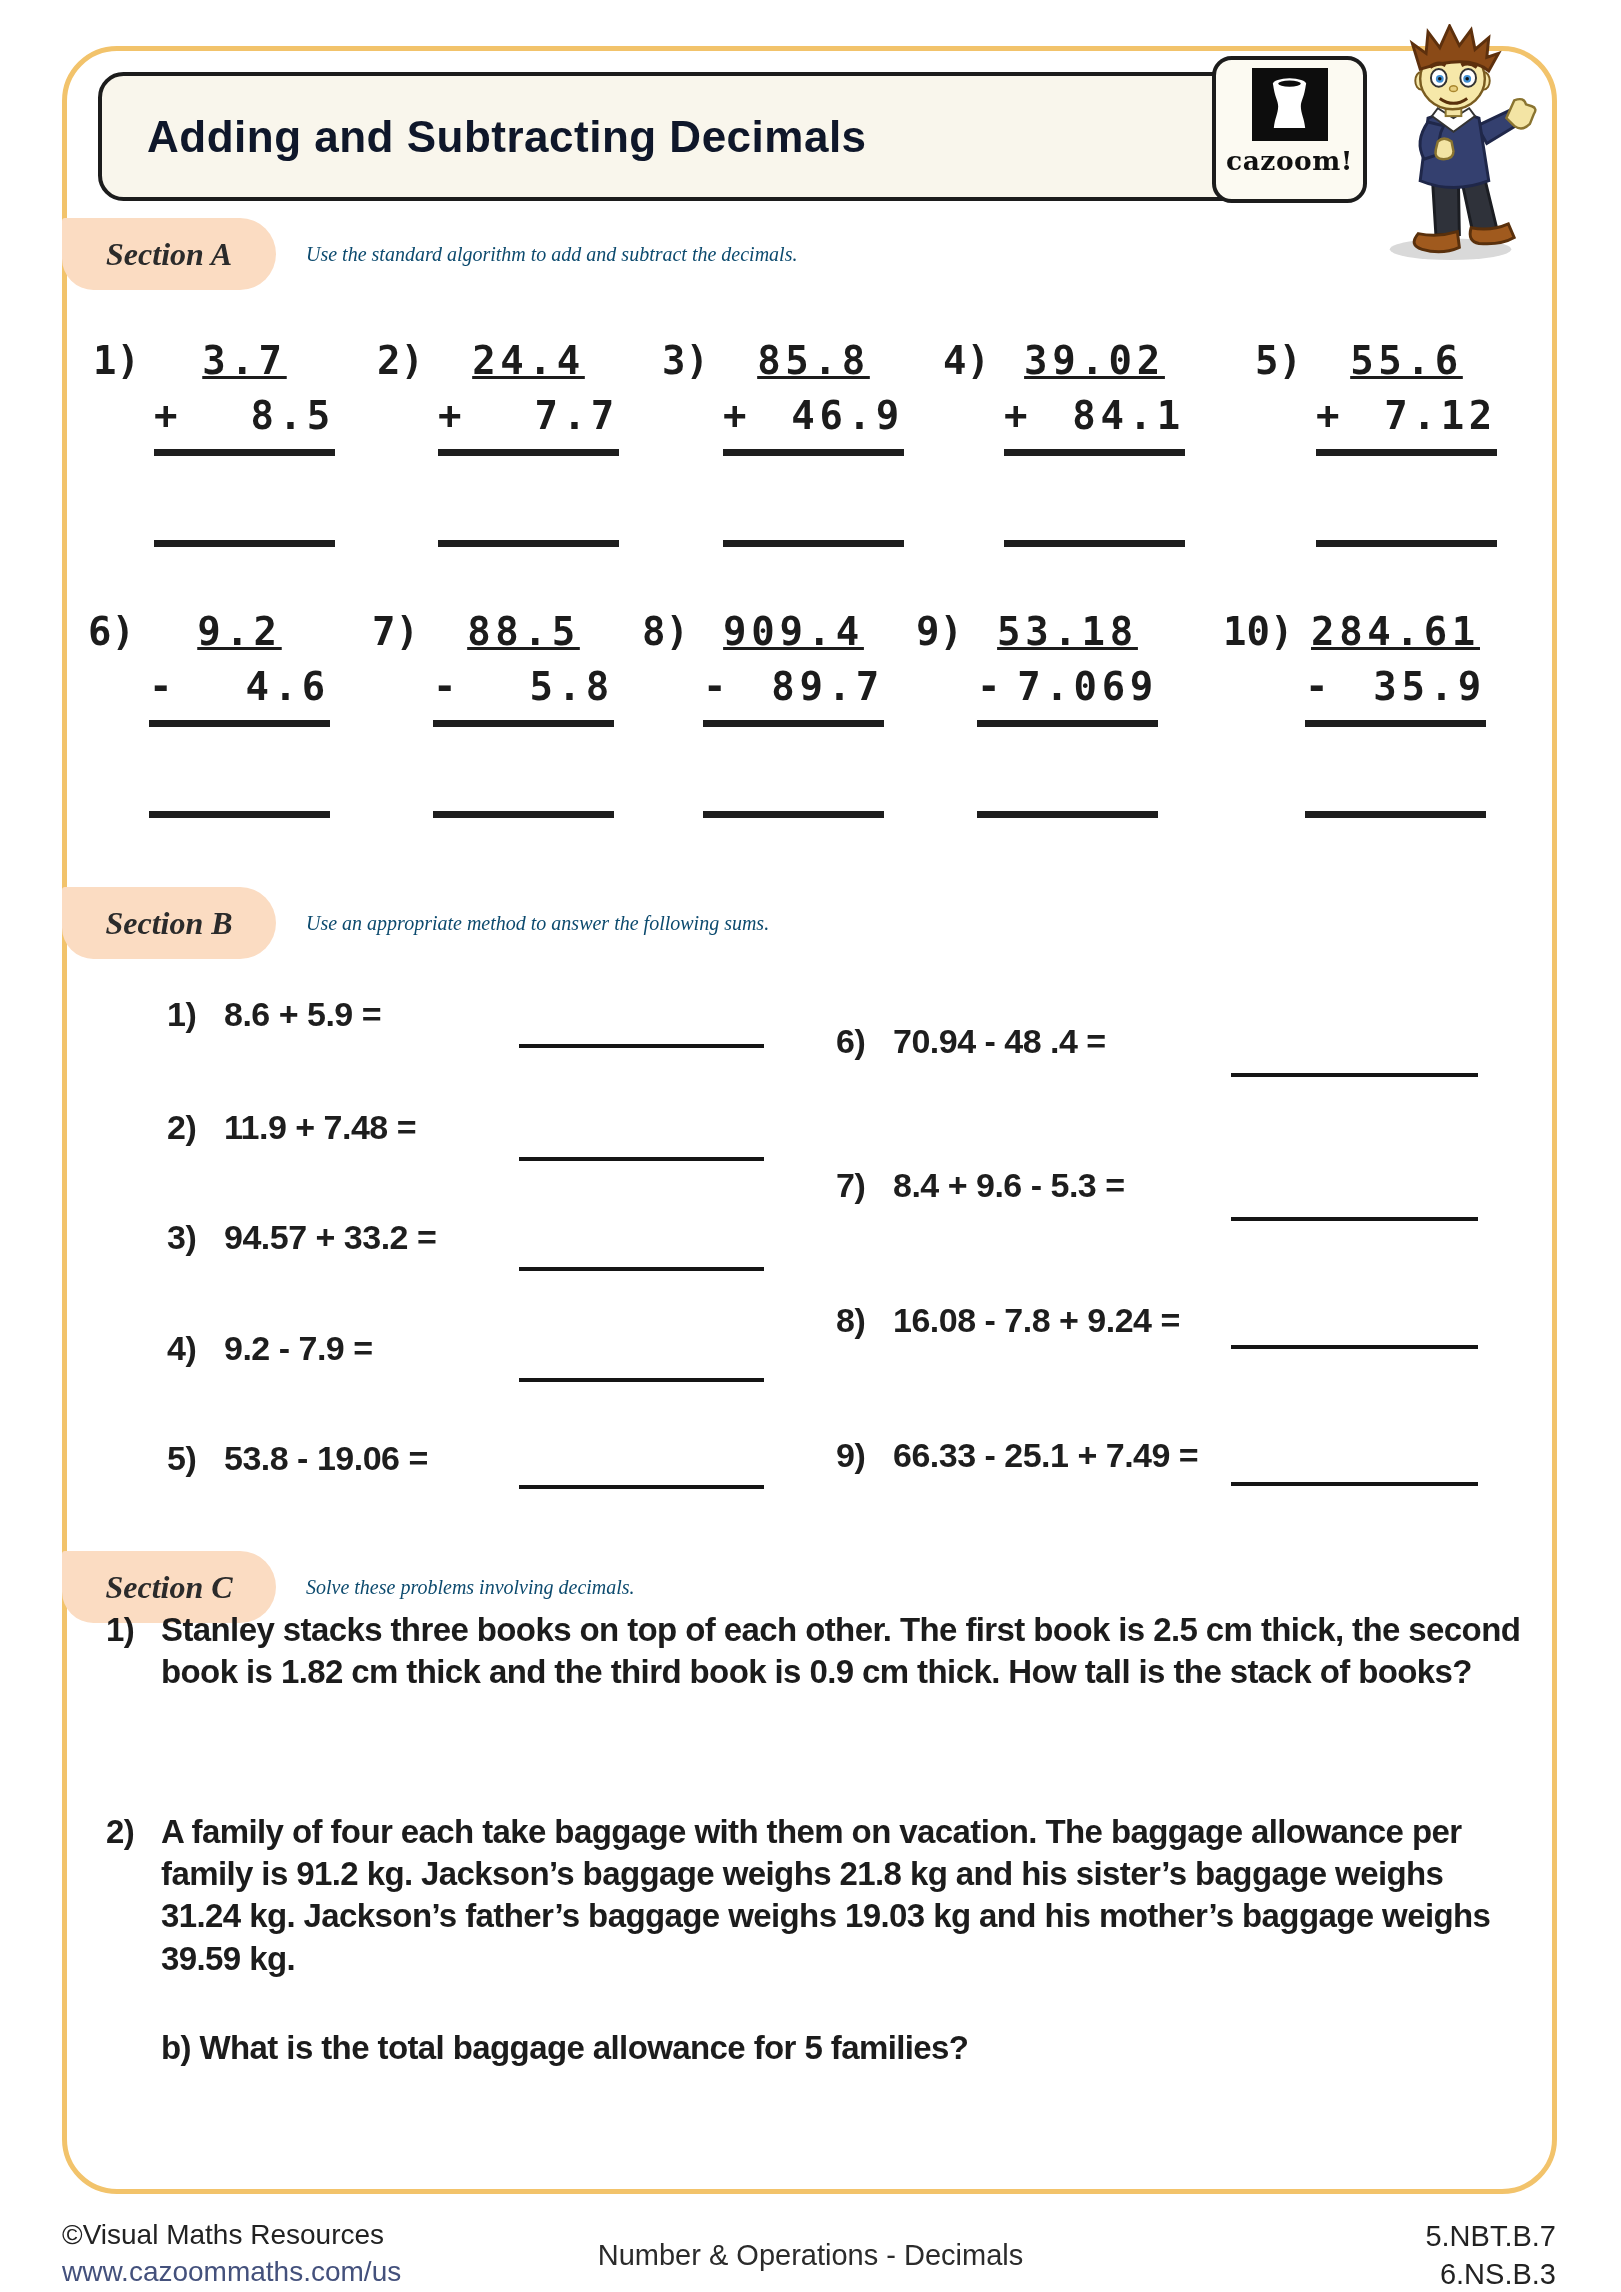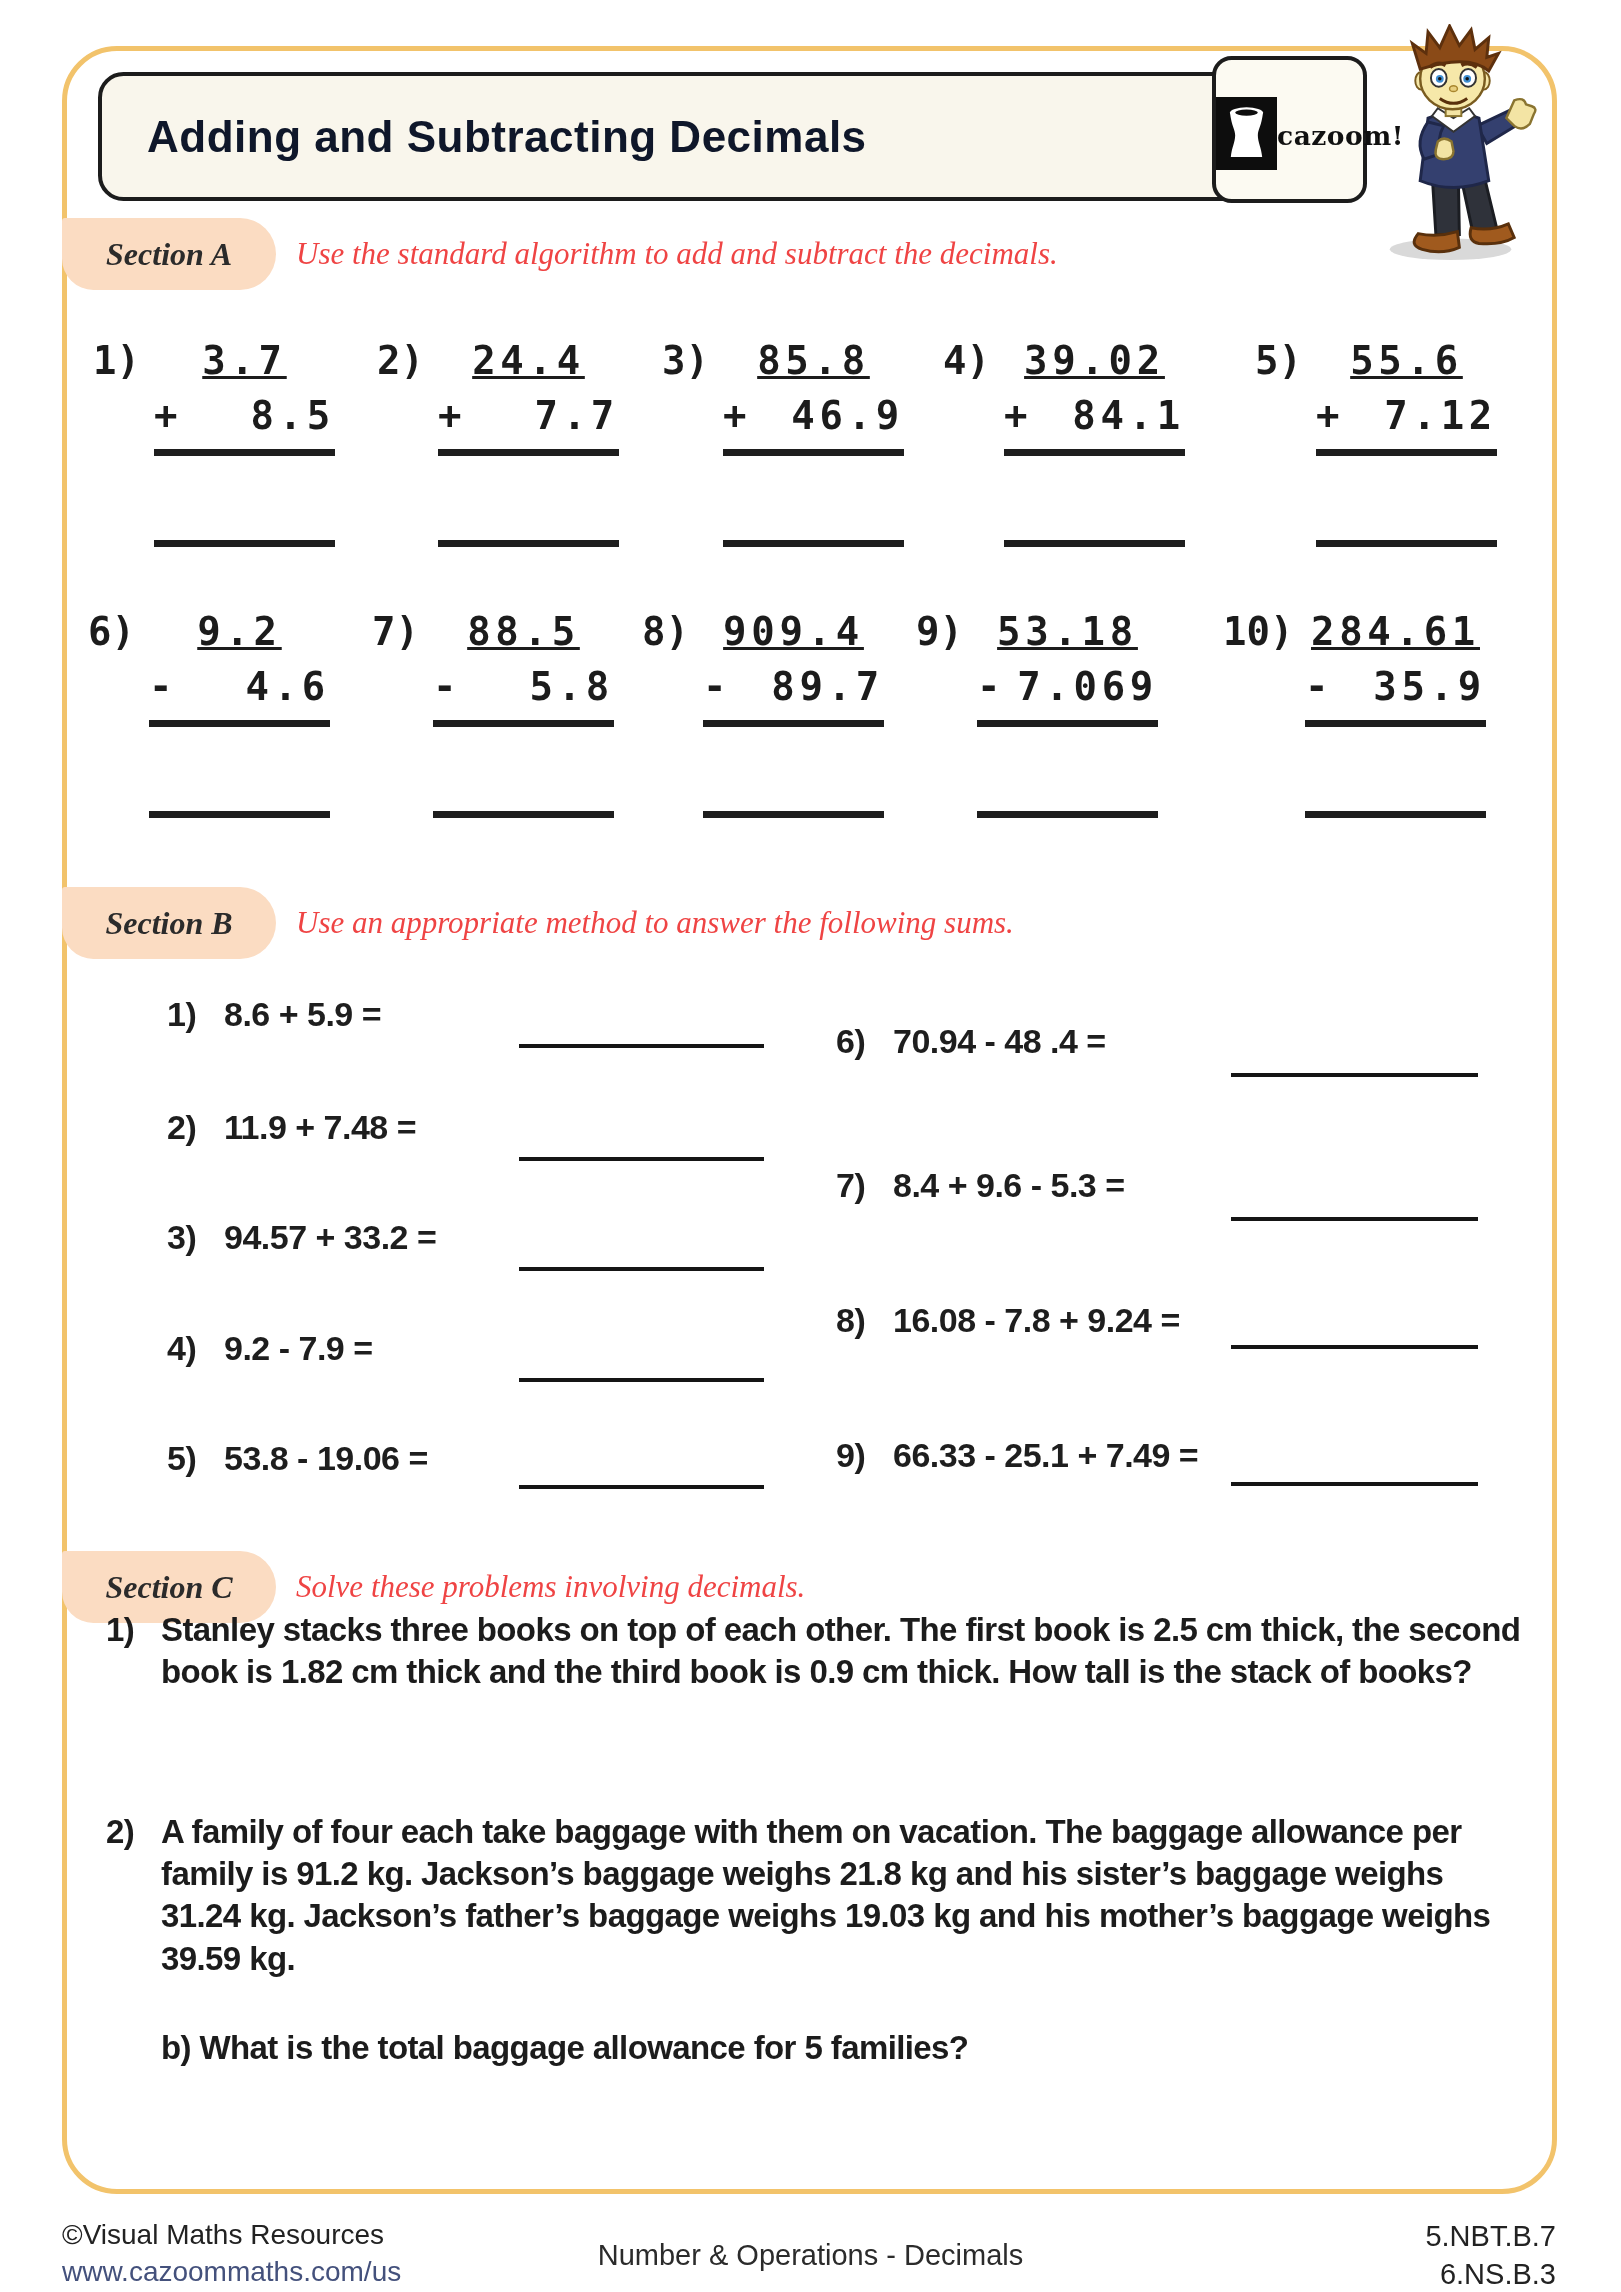--- a/index.html
+++ b/index.html
@@ -15,38 +15,38 @@
   
   .title-box {
     position:absolute; left:98px; top:72px; width:1269px; height:129px;
     background:#F9F6EC; border:4.9px solid #1c1c1c; border-radius:25.5px;
     display:flex; align-items:center; padding-left:45px;
   }
   .title-text { font-size:44px; font-weight:bold; color:#0f172a; letter-spacing:0.5px; }
   .logo-box {
     position:absolute; left:1212px; top:56px; width:155px; height:147px;
     background:#FCFAF2; border:4.9px solid #1c1c1c; border-radius:19.6px;
-    display:flex; align-items:center; justify-content:flex-start;
+    display:flex; flex-direction:column; align-items:center; justify-content:flex-start;
     padding-top:7.8px;
   }
   .logo-square { width:76px; height:73px; background:#0d0d0d; display:flex; align-items:center; justify-content:center; }
   .logo-word { font-family:"DejaVu Serif", serif; font-weight:bold; font-size:26.5px; color:#111; margin-top:3.9px; letter-spacing:0.5px; }
   .mascot { position:absolute; left:1367px; top:23.5px; width:172px; height:240px; z-index:5; }
   
   .sec-head { position:absolute; left:62px; display:flex; align-items:center; }
   .sec-label {
     width:214px; height:72px; background:#FBDCC2;
     border-radius:3.9px 47px 47px 41px;
     display:flex; align-items:center; justify-content:center;
     font-family:"Liberation Serif", serif; font-style:italic; font-weight:bold;
     font-size:32px; color:#2b2b2b;
   }
   .sec-instr {
-    margin-left:20px; font-family:"Liberation Serif", serif; font-style:italic;
-    font-size:31px; color:#ef4444;
+    margin-left:30px; font-family:"Liberation Serif", serif; font-style:italic;
+    font-size:20px; color:#0c4a6e;
   }
   
   .prob {
     position:absolute; font-family:"DejaVu Sans Mono", monospace;
     font-size:39px; font-weight:bold; color:#1c1c1c;
   }
   .prob .r1 { display:flex; height:55px; align-items:center; }
   .prob .lbl { width:61px; }
   .prob.wide .lbl { width:82px; }
   .prob .top { width:181px; text-align:center; letter-spacing:0.12em;text-decoration:underline; }

